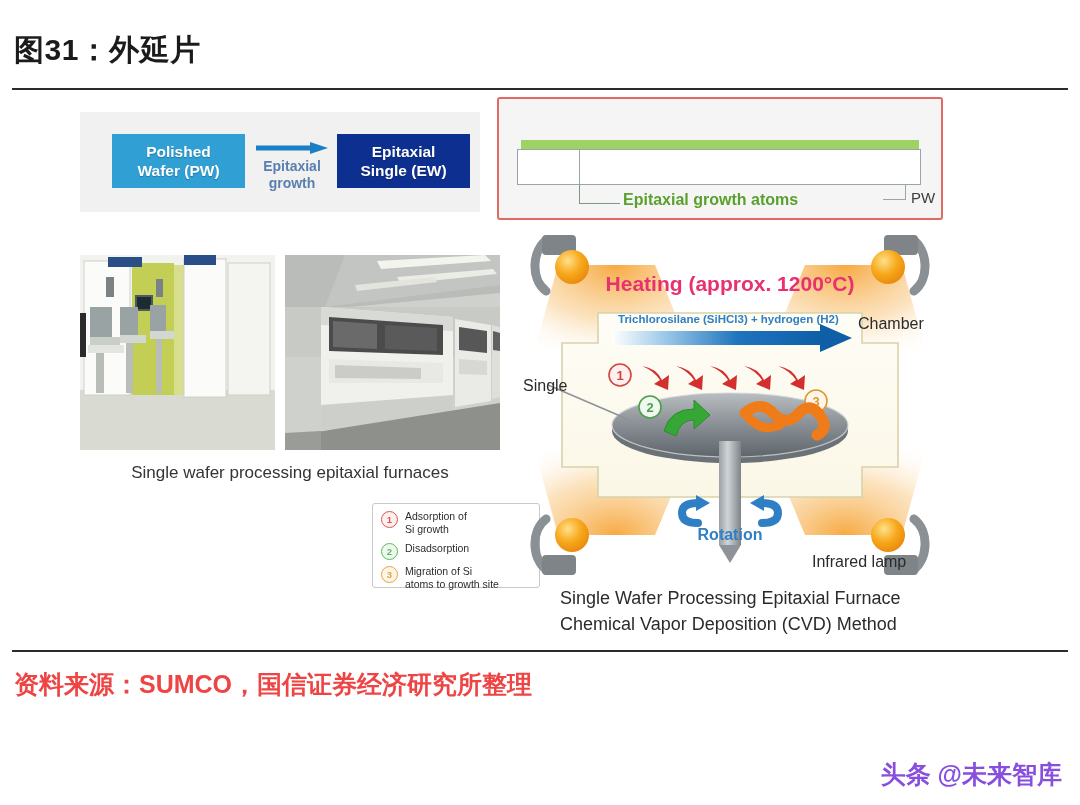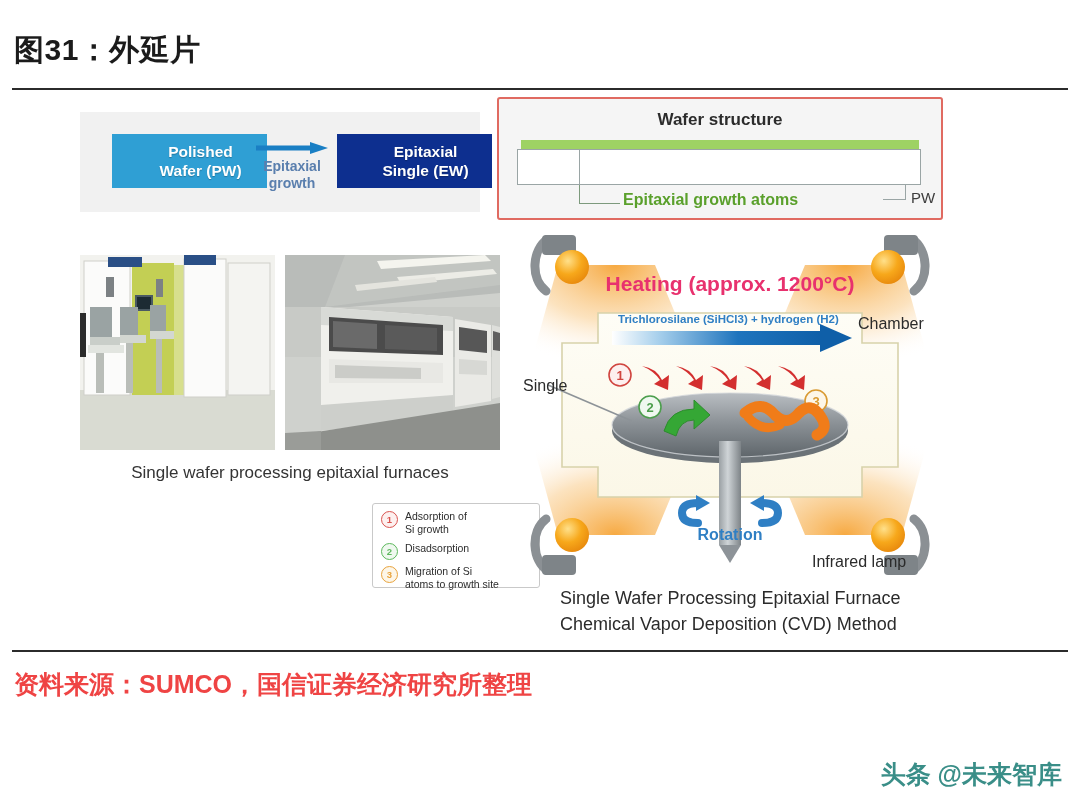--- a/index.html
+++ b/index.html
@@ -47,21 +47,21 @@
     white-space: nowrap;
   }
 
   
   #watermark {
     position: absolute;
     right: 18px;
     top: 758px;
     font-size: 25px;
     font-weight: 700;
-    color: #0f766e;
+    color: #6d28d9;
     white-space: nowrap;
     opacity: .82;
   }
 
   
   #flow-panel {
     position: absolute;
     left: 80px;
     top: 112px;
     width: 400px;
@@ -75,21 +75,20 @@
     display: flex;
     flex-direction: column;
     align-items: center;
     justify-content: center;
     color: #ffffff;
     font-weight: 700;
     font-size: 15.5px;
     line-height: 1.25;
     text-align: center;
     text-shadow: 0 1px 1px rgba(0,0,0,.25);
-    padding-left: 22px;
   }
   #pw-box {
     left: 32px;
     width: 133px;
     background: #2f9fd4;
   }
   #ew-box {
     left: 257px;
     width: 133px;
     background: #0d2f8f;
@@ -298,21 +297,20 @@
     <div>growth</div>
   </div>
 
   <div id="ew-box">
     <span>Epitaxial</span>
     <span>Single (EW)</span>
   </div>
 </div>
 
 <div id="wafer-structure-panel">
-  <div id="wafer-structure-title">Wafer structure</div>
   <div id="epi-layer-bar"></div>
   <div id="pw-body"></div>
   <div id="pw-body-divider"></div>
   <div class="leader" id="epi-leader"></div>
   <div class="leader" id="pw-leader"></div>
   <div id="epi-layer-label">Epitaxial growth atoms</div>
   <div id="pw-label">PW</div>
 </div>
 
 <div class="photo" id="photo-left">

